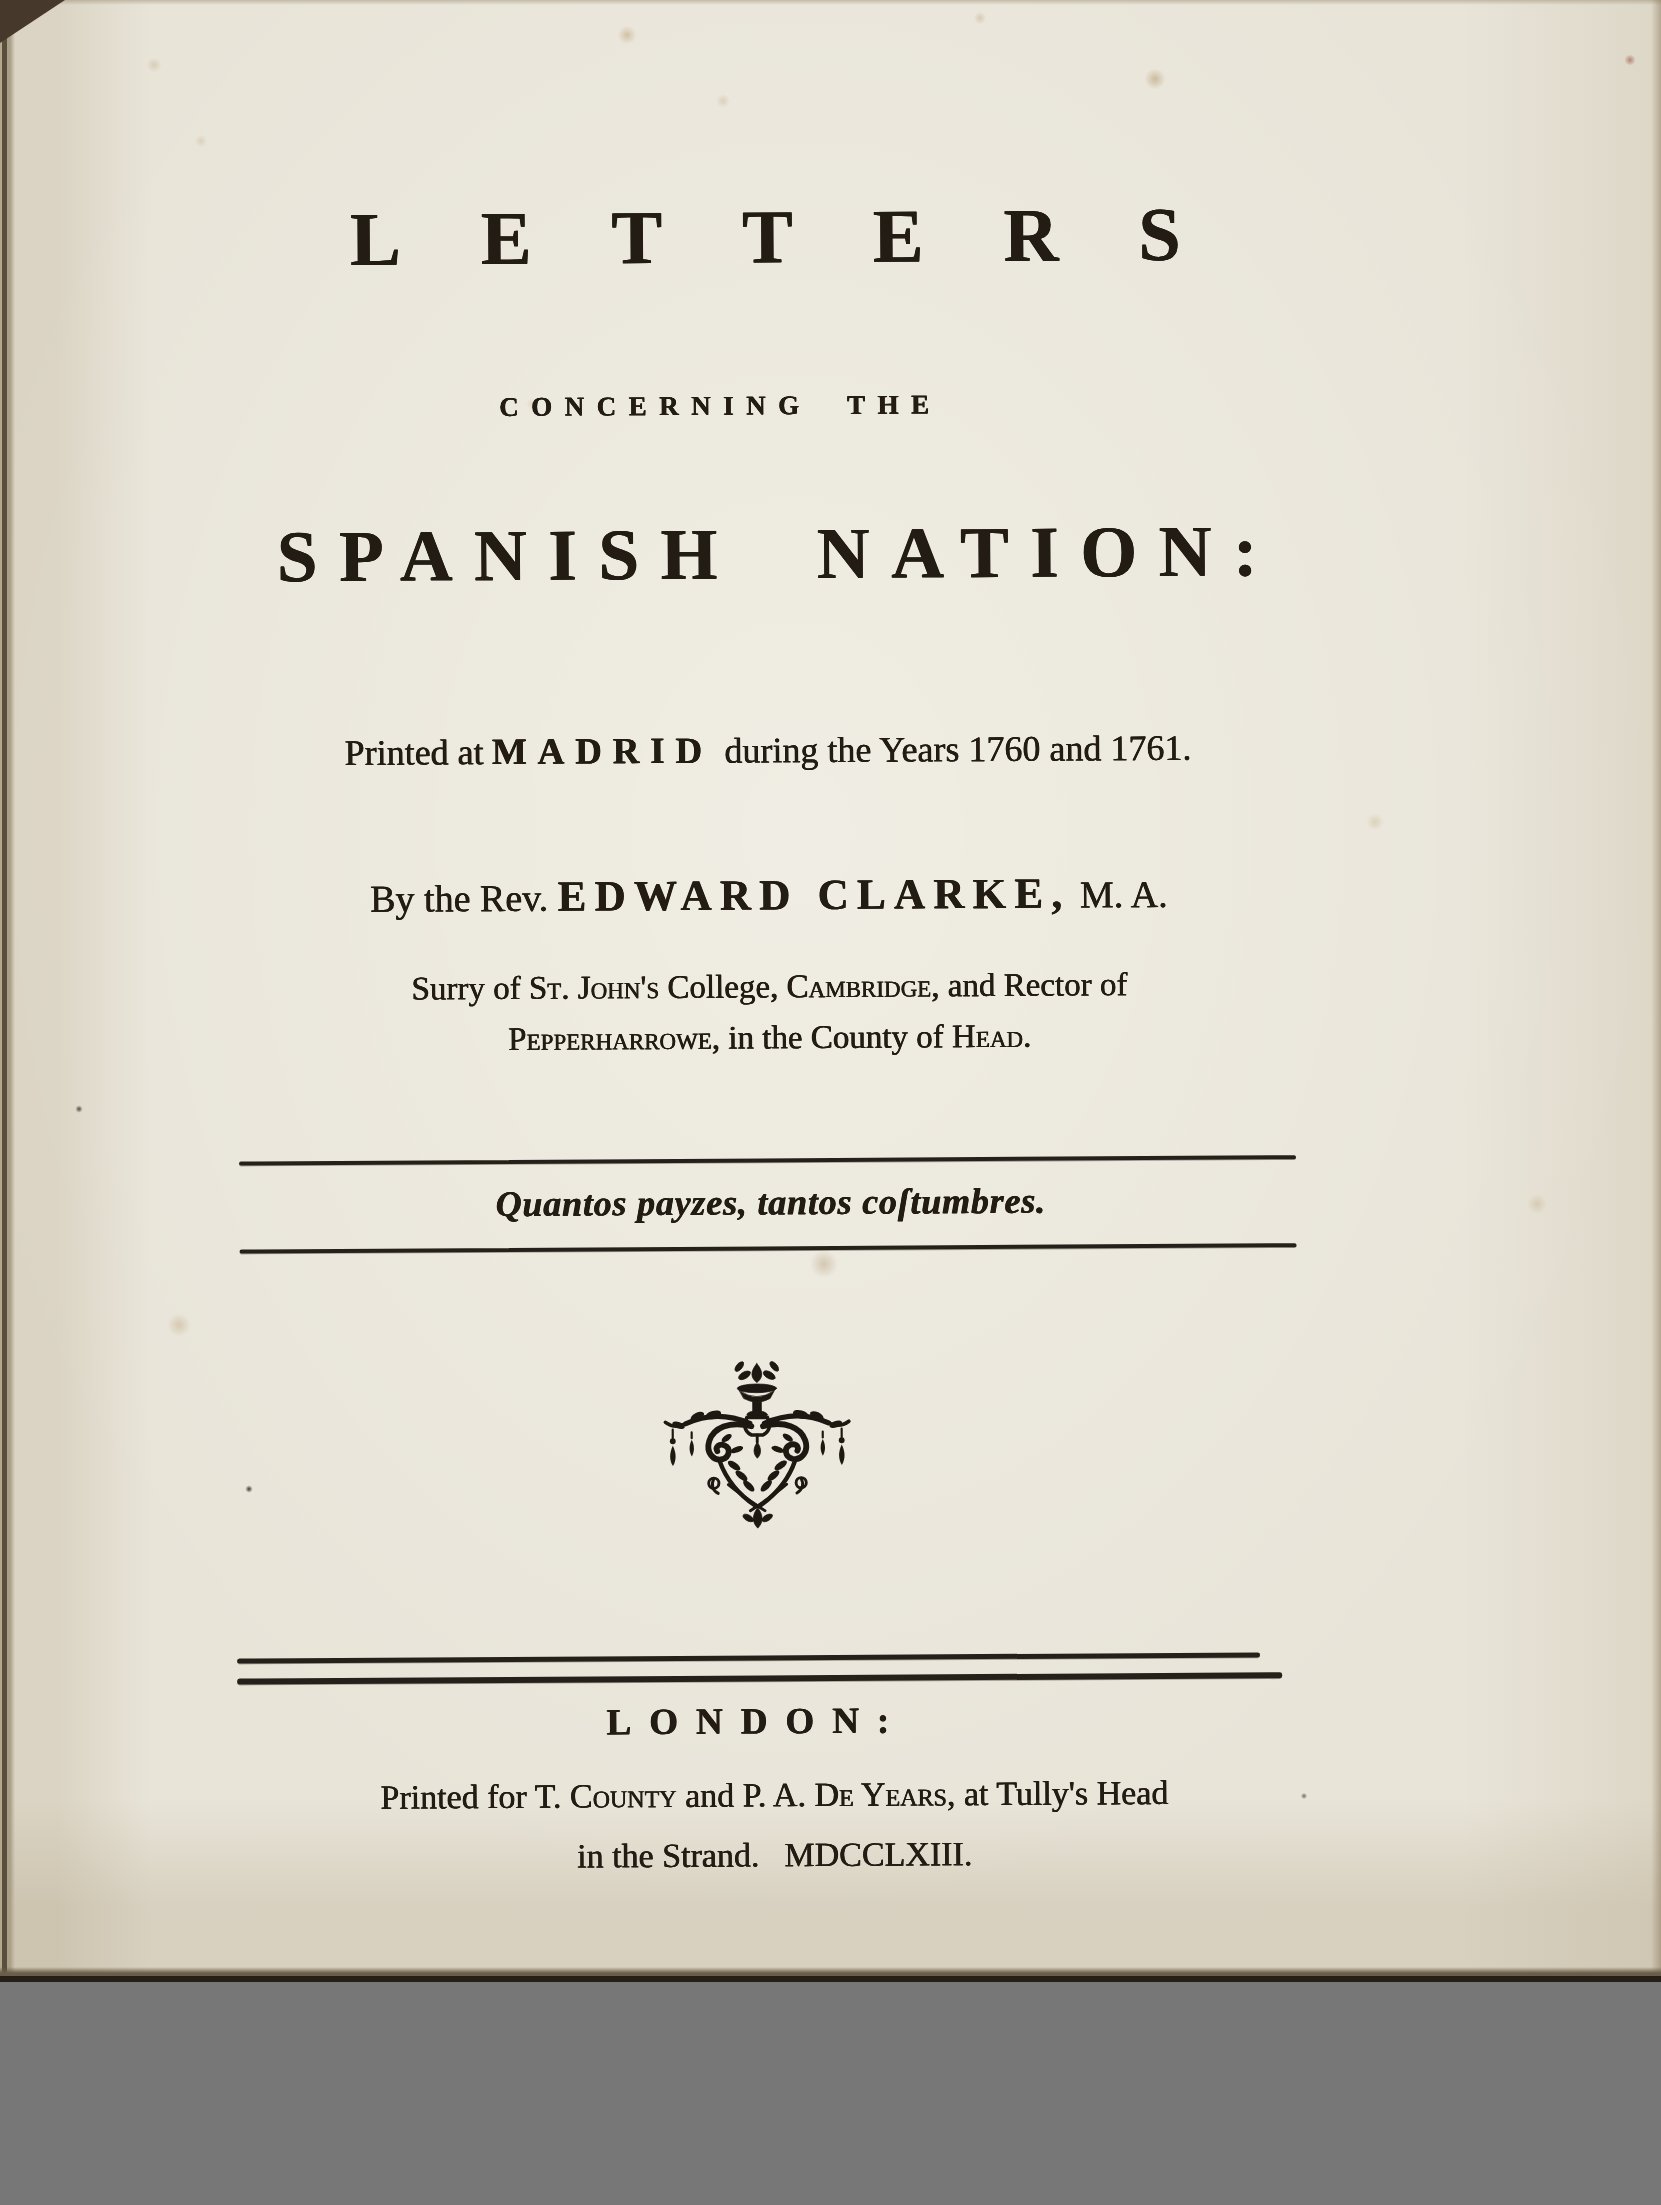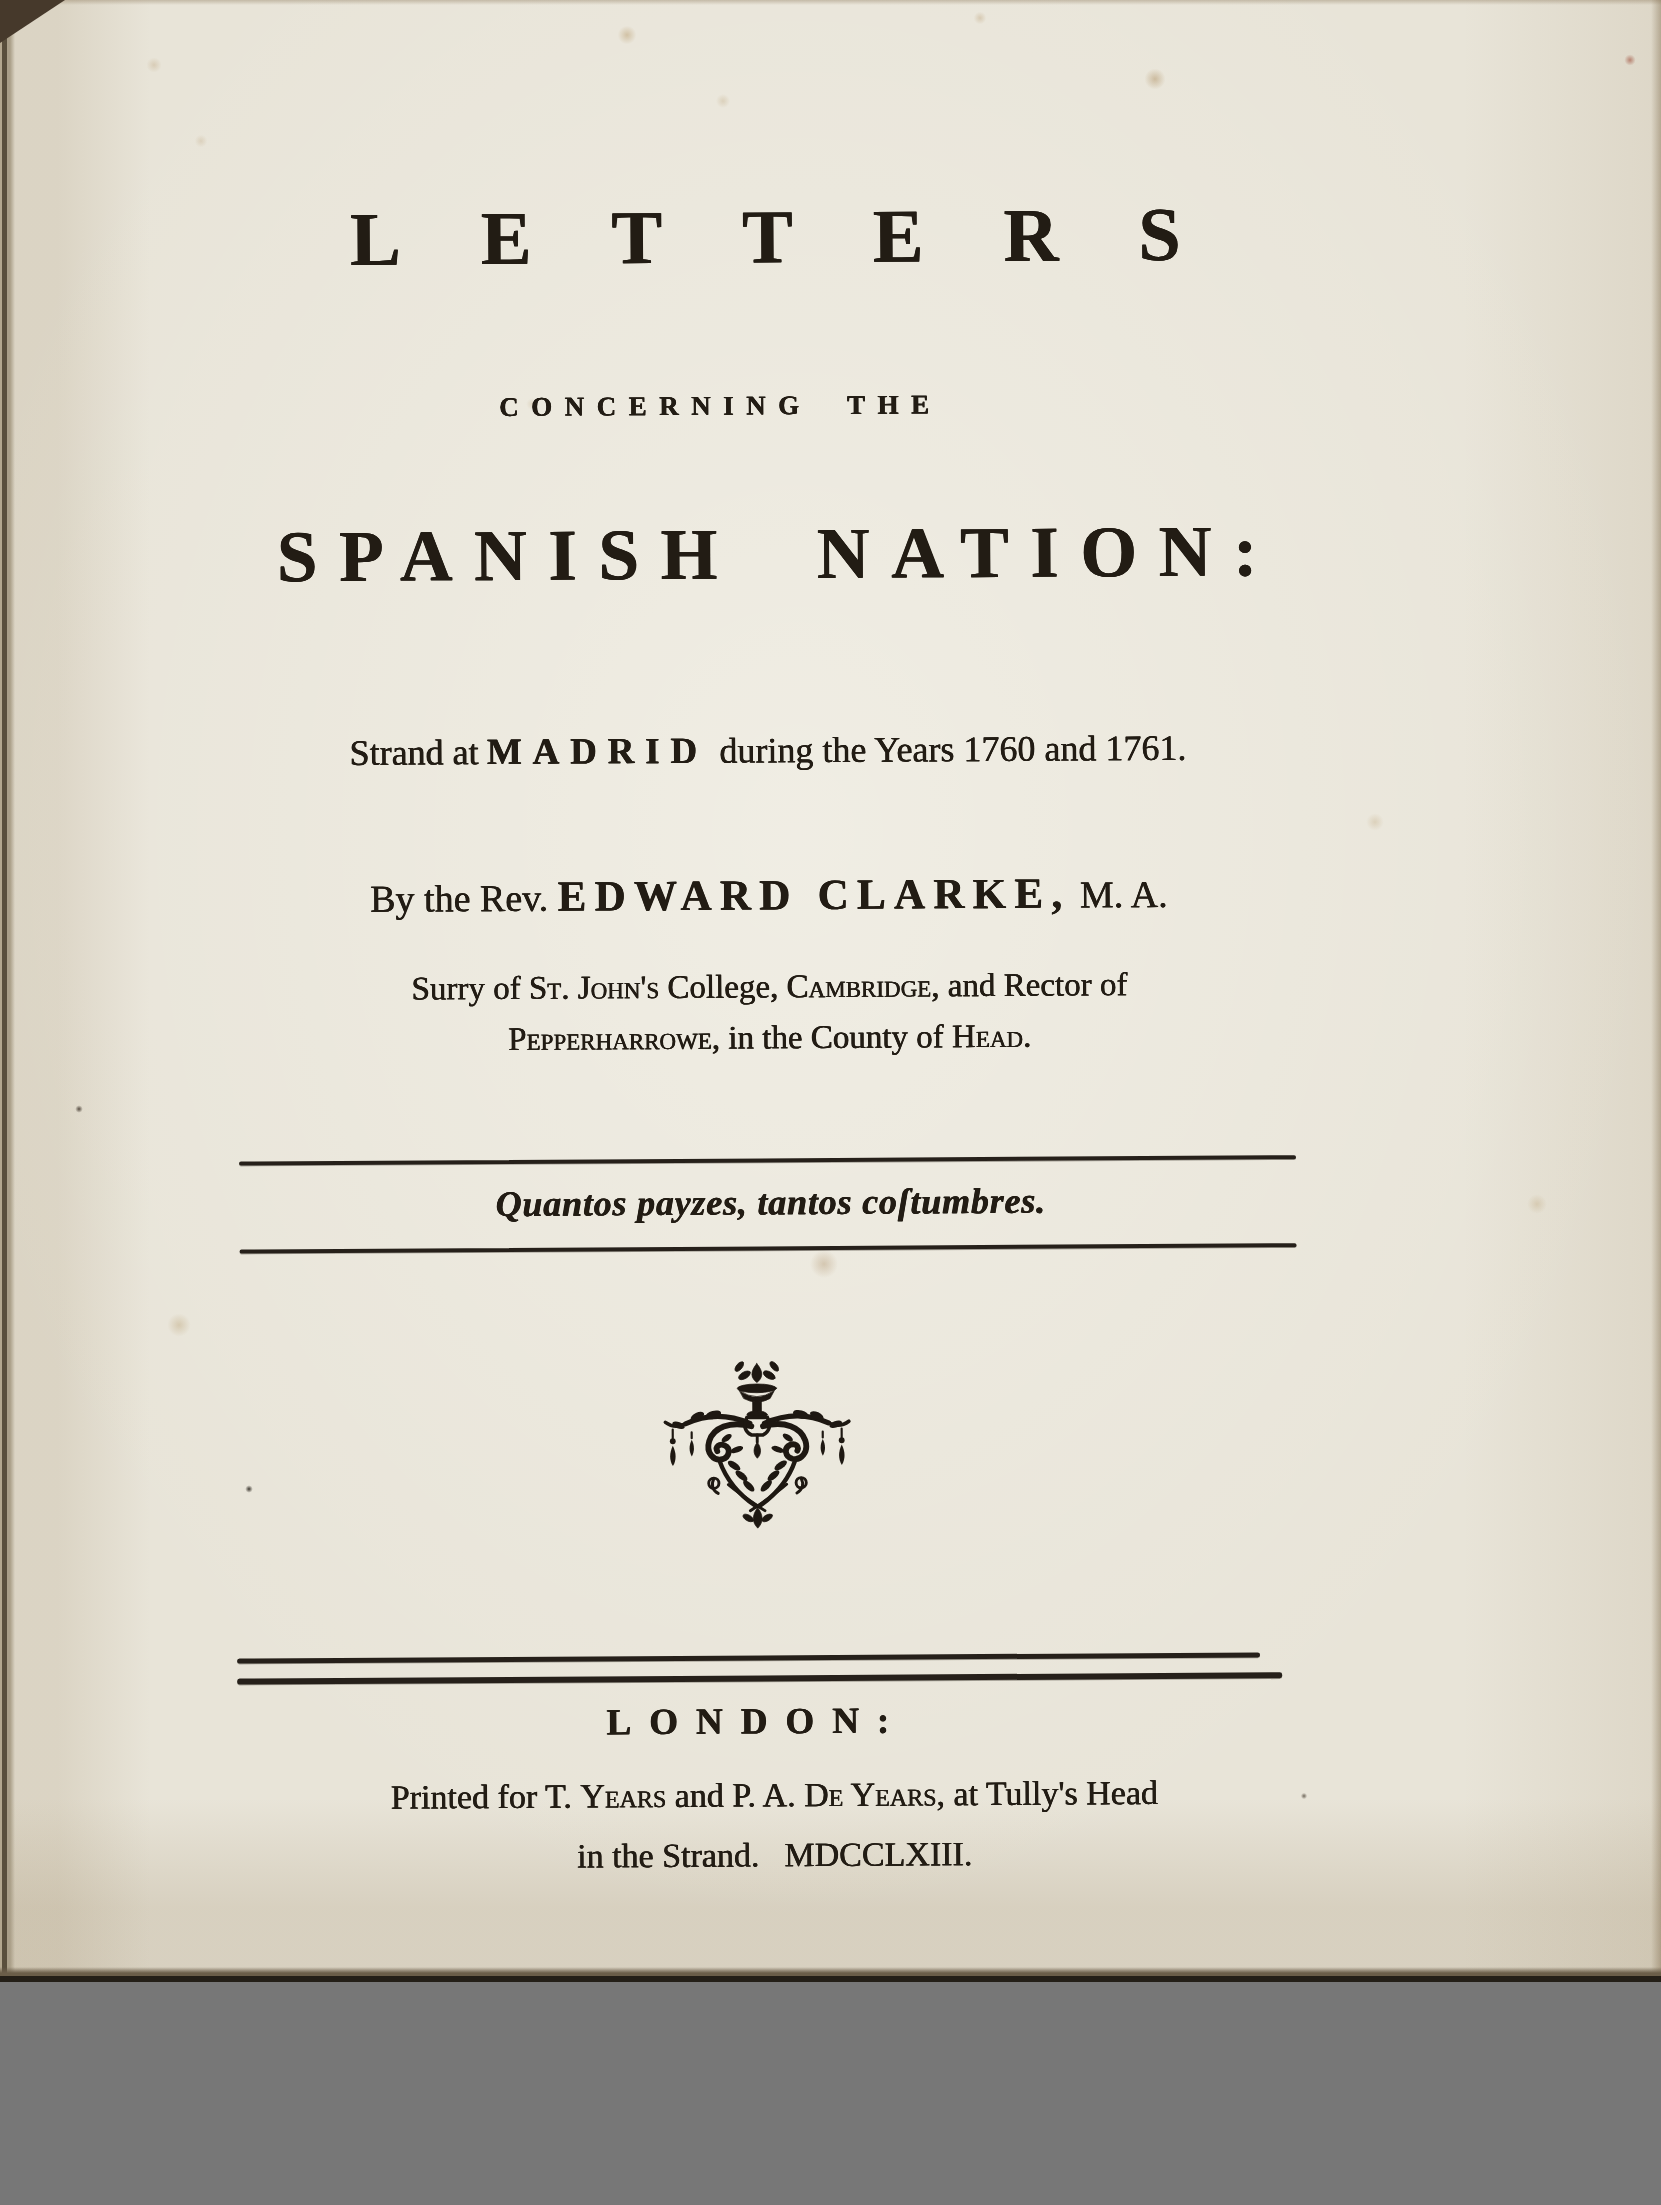--- a/index.html
+++ b/index.html
@@ -85,21 +85,21 @@
   <div class="corner-tl"></div>
 
   <div class="sheet-content">
 
     <h1 class="line ttl">LETTERS</h1>
 
     <div class="line series">CONCERNING THE</div>
 
     <h2 class="line main-ttl">SPANISH NATION:</h2>
 
-    <p class="line written"><span>Strand at</span><span class="place">MADRID</span><span>during the Years 1760 and 1761.</span></p>
+    <p class="line written"><span>Printed at</span><span class="place">MADRID</span><span>during the Years 1760 and 1761.</span></p>
 
     <p class="line byline"><span>By the Rev. </span><span class="author">EDWARD CLARKE,</span><span> M. A.</span></p>
 
     <p class="line affil1"><span>Surry of </span><span class="sc">St. John's</span><span> College, </span><span class="sc">Cambridge</span><span>, and Rector of</span></p>
 
     <p class="line affil2"><span class="sc">Pepperharrowe</span><span>, in the County of </span><span class="sc">Head</span><span>.</span></p>
 
     <div class="rule rule-m1"></div>
     <p class="line motto">Quantos payzes, tantos coſtumbres.</p>
     <div class="rule rule-m2"></div>
@@ -150,19 +150,19 @@
         <ellipse cx="147" cy="222" rx="8" ry="4" transform="rotate(30 147 222)"></ellipse>
         <ellipse cx="173" cy="222" rx="8" ry="4" transform="rotate(-30 173 222)"></ellipse>
       </g>
     </svg>
 
     <div class="rule rule-d1"></div>
     <div class="rule rule-d2"></div>
 
     <p class="line city">LONDON:</p>
 
-    <p class="line imprint1"><span>Printed for T. </span><span class="sc">Years</span><span> and P. A. </span><span class="sc">De Years</span><span>, at Tully's Head</span></p>
+    <p class="line imprint1"><span>Printed for T. </span><span class="sc">County</span><span> and P. A. </span><span class="sc">De Years</span><span>, at Tully's Head</span></p>
 
     <p class="line imprint2"><span>in the Strand.</span><span class="roman-year">MDCCLXIII.</span></p>
 
   </div>
 </div>
 
 
 </body></html>

